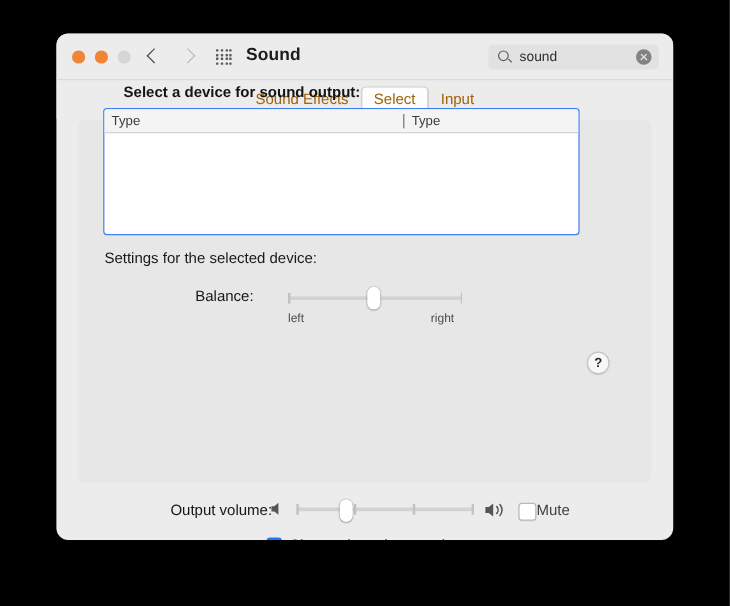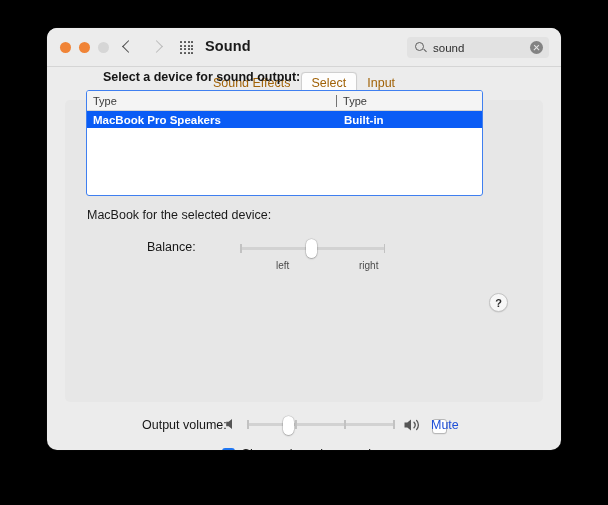--- a/index.html
+++ b/index.html
@@ -265,21 +265,21 @@
   }
   .td.name { width: 245px; }
   .td.type { width: 133px; }
 
   
   .balance-label {
     position: absolute;
     left: 100px;
     top: 212px;
     width: 80px;
-    text-align: left;
+    text-align: center;
     font-size: 12.5px;
     color: #161616;
   }
   .bal-slider {
     position: absolute;
     left: 193px;
     top: 214px;
     width: 145px;
     height: 12px;
   }
@@ -310,21 +310,21 @@
     background: #ffffff;
     border-radius: 6px;
     box-shadow: 0 0.5px 1.6px rgba(0,0,0,0.42), 0 0 0 0.5px rgba(0,0,0,0.10);
   }
   .bal-end {
     position: absolute;
     top: 232px;
     font-size: 10px;
     color: #4c4c4c;
   }
-  .bal-end.left  { left: 193px; margin-left: 36px; }
+  .bal-end.left  { left: 193px; }
   .bal-end.right { left: 312px; }
 
   
   .help {
     position: absolute;
     left: 442px;
     top: 265px;
     width: 17px;
     height: 17px;
     border-radius: 50%;
@@ -402,24 +402,24 @@
     top: 6px;
     width: 13px;
     height: 13px;
     background: #ffffff;
     border: 0.5px solid #b8b8b8;
     border-radius: 3px;
     box-shadow: 0 0.5px 0.5px rgba(0,0,0,0.08);
   }
   .mute-label {
     position: absolute;
-    left: 384px;
+    left: 400px;
     top: 5px;
     font-size: 12.5px;
-    color: #1d4ed8;
+    color: #404040;
   }
 
   .showvol-row {
     position: absolute;
     left: 0;
     top: 416px;
     width: 514px;
     height: 20px;
     display: flex;
     justify-content: center;
@@ -504,27 +504,23 @@
   <div class="panel"></div>
 
   <div class="sec-label devices">Select a device for sound output:</div>
 
   <div class="table">
     <div class="thead">
       <span class="th name">Type</span>
       <span class="th type">Type</span>
       <span class="th pad"></span>
     </div>
-    <div class="trow">
-      <span class="td name">MacBook Pro Speakers</span>
-      <span class="td type">Built-in</span>
-    </div>
   </div>
 
-  <div class="sub-label settings">MacBook for the selected device:</div>
+  <div class="sub-label settings">Settings for the selected device:</div>
 
   <div class="balance-label">Balance:</div>
   <div class="bal-slider">
     <div class="bal-track"></div>
     <div class="bal-tick l"></div>
     <div class="bal-tick r"></div>
     <div class="bal-thumb"></div>
   </div>
   <div class="bal-end left">left</div>
   <div class="bal-end right">right</div>

